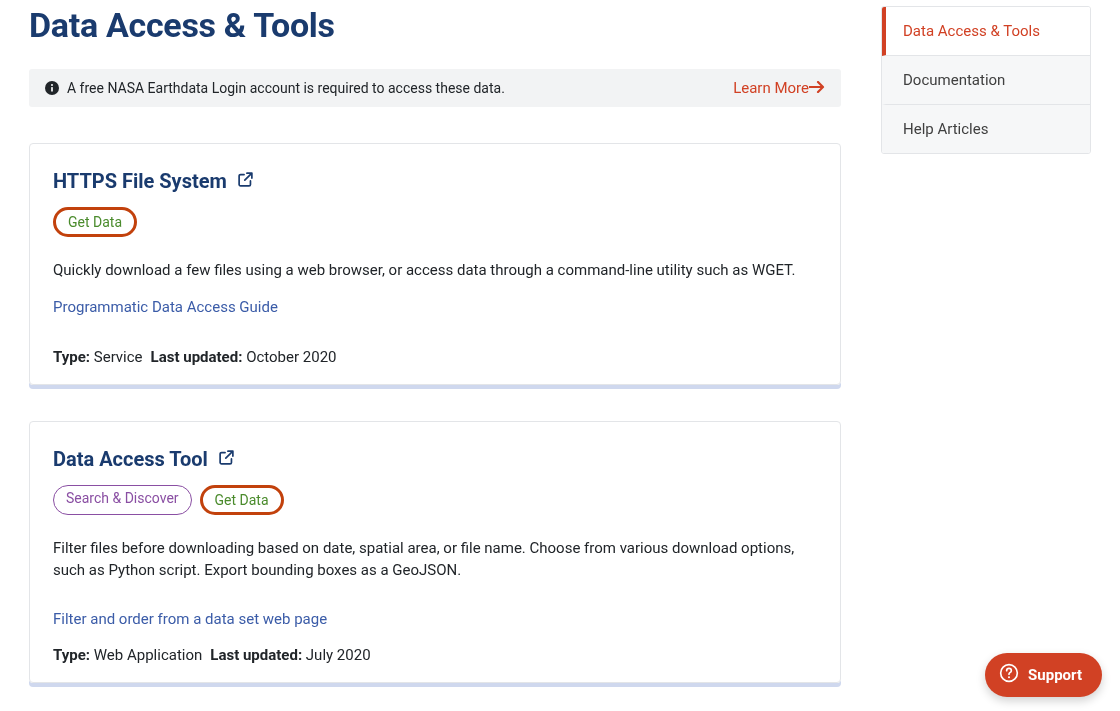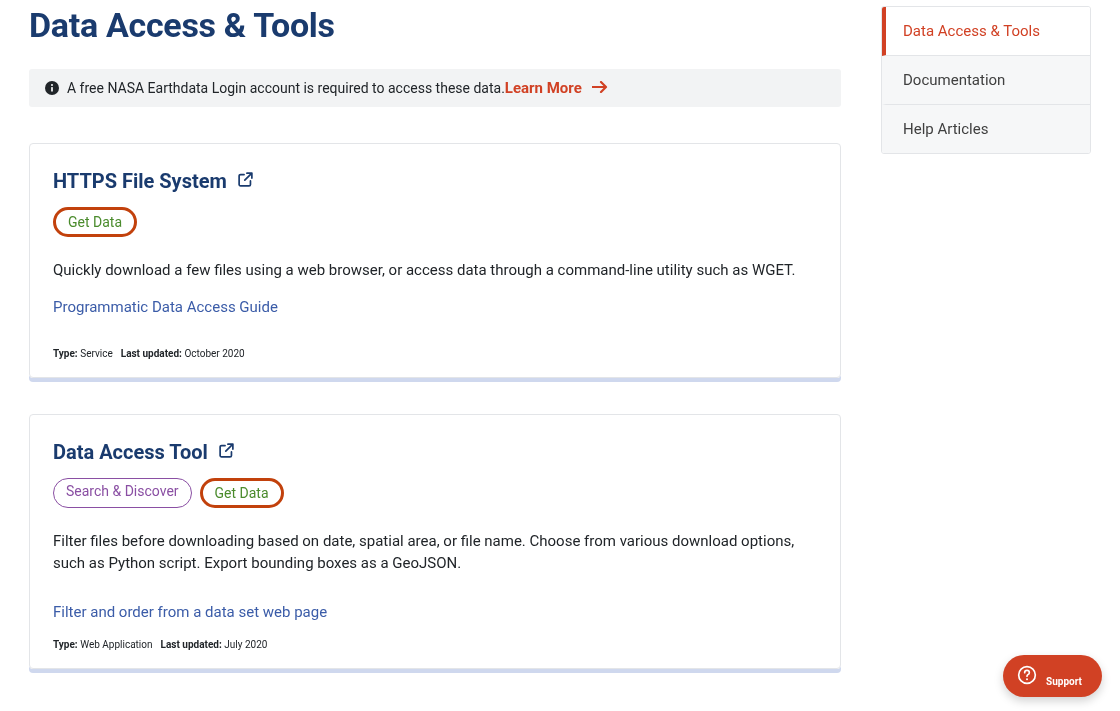--- a/index.html
+++ b/index.html
@@ -31,44 +31,44 @@
     color: #1a3b6e;
     margin: 0 0 24px 0;
     letter-spacing: -0.3px;
   }
   .info-bar {
     background: #f2f3f4;
     border-radius: 3px;
     padding: 10px 16px;
     display: flex;
     align-items: center;
+    justify-content: space-between;
     margin-bottom: 36px;
   }
   .info-left {
     display: flex;
     align-items: center;
     gap: 8px;
     font-size: 14px;
     color: #212529;
   }
   .info-icon-circle {
     width: 14px;
     height: 14px;
     display: inline-flex;
     align-items: center;
     justify-content: center;
   }
   .learn-more {
     color: #d14124;
-    font-weight: 700;
+    font-weight: 400;
     font-size: 15px;
     text-decoration: none;
     display: flex;
     align-items: center;
-    gap: 10px;
   }
   .card {
     border: 1px solid #e3e5e8;
     border-radius: 4px;
     padding: 25px 23px 18px 23px;
     margin-bottom: 36px;
     position: relative;
     box-shadow: 0 4px 0 0 #cfd8ee;
   }
   .card-title {
@@ -98,21 +98,21 @@
   }
   .card-link {
     display: block;
     color: #3b5ca8;
     font-size: 15px;
     text-decoration: none;
     margin-bottom: 32px;
   }
   .card-link.extra-top { margin-top: 28px; margin-bottom: 18px; }
   .card-meta {
-    font-size: 10px;
+    font-size: 15px;
     color: #212529;
   }
   .card-meta b { font-weight: 700; }
   .meta-gap { display: inline-block; width: 8px; }
 
   
   .side-list {
     border: 1px solid #e3e5e8;
     border-radius: 3px;
     overflow: hidden;
@@ -136,24 +136,24 @@
   
   .support-btn {
     position: fixed;
     right: 18px;
     bottom: 14px;
     background: #d14124;
     color: #ffffff;
     border-radius: 999px;
     padding: 10px 20px 10px 14px;
     display: flex;
-    align-items: flex-end;
+    align-items: center;
     gap: 9px;
     font-weight: 700;
-    font-size: 10px;
+    font-size: 15px;
     box-shadow: 0 4px 10px rgba(0,0,0,0.18);
     cursor: pointer;
   }
   .support-btn svg { flex-shrink: 0; }
 </style>
 </head>
 <body>
 
 <div class="page">
   <div class="main">

